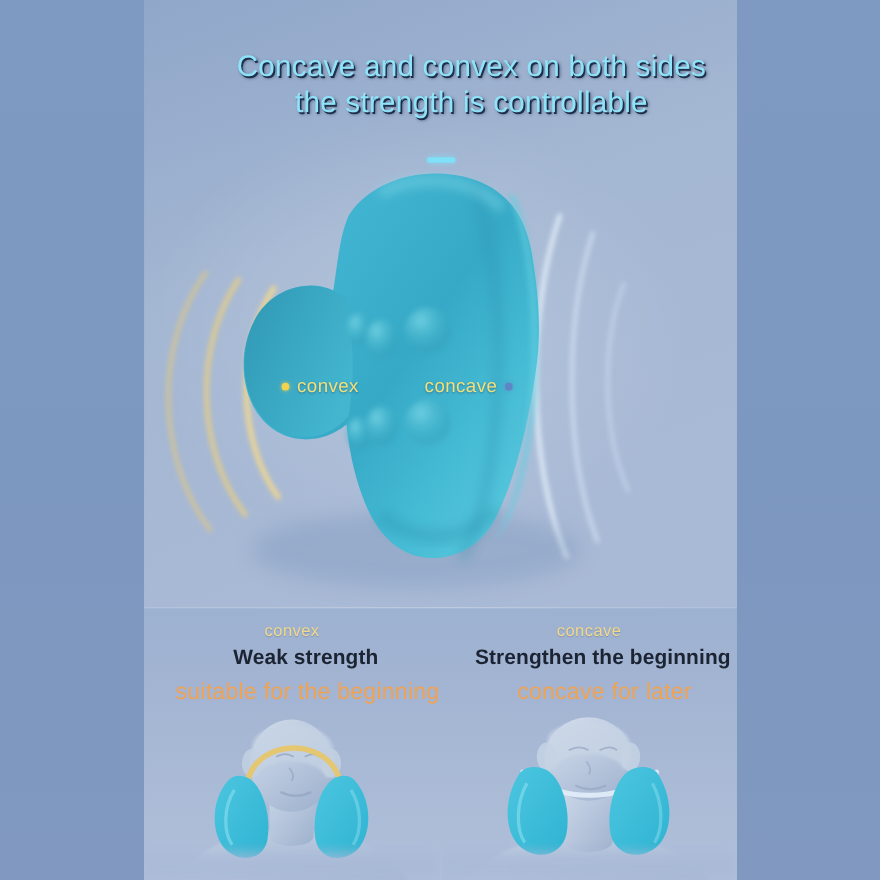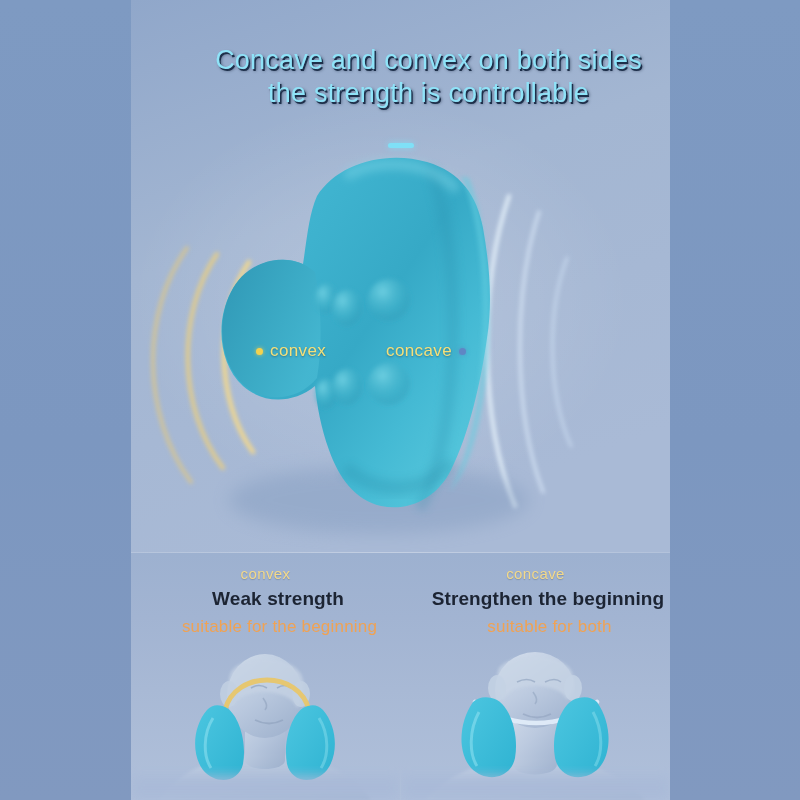--- a/index.html
+++ b/index.html
@@ -80,21 +80,21 @@
   .cap {
     font-size:15px; color:#f3d98a; letter-spacing:.4px;
     text-shadow:0 1px 1px rgba(30,50,80,.25);
   }
   .main {
     margin-top:6px; font-size:19px; font-weight:700; color:#1c2433;
     letter-spacing:.1px;
     margin-left:25px;
   }
   .sub {
-    margin-top:7px; font-size:17px; color:#f0a253; letter-spacing:.2px;margin-left:28px;
+    margin-top:7px; font-size:21px; color:#f0a253; letter-spacing:.2px;margin-left:28px;
   }
 
   
   #illo-row {
     position:absolute; left:0; top:95px; width:539px; height:152px;
   }
   .illo { position:absolute; top:0; width:269px; height:152px; }
   .illo.left  { left:0; }
   .illo.right { left:270px; }
 </style>
@@ -230,21 +230,21 @@
 
       <div class="col left">
         <div class="cap">convex</div>
         <div class="main">Weak strength</div>
         <div class="sub">suitable for the beginning</div>
       </div>
 
       <div class="col right">
         <div class="cap">concave</div>
         <div class="main">Strengthen the beginning</div>
-        <div class="sub">suitable for both</div>
+        <div class="sub">concave for later</div>
       </div>
 
       <div id="illo-row">
 
         <div class="illo left">
           <svg width="269" height="152" viewBox="0 0 269 152">
             <defs>
               <linearGradient id="skinL" x1="0.2" y1="0" x2="0.9" y2="1">
                 <stop offset="0%" stop-color="#cdd9e8"></stop>
                 <stop offset="45%" stop-color="#b9c8de"></stop>

